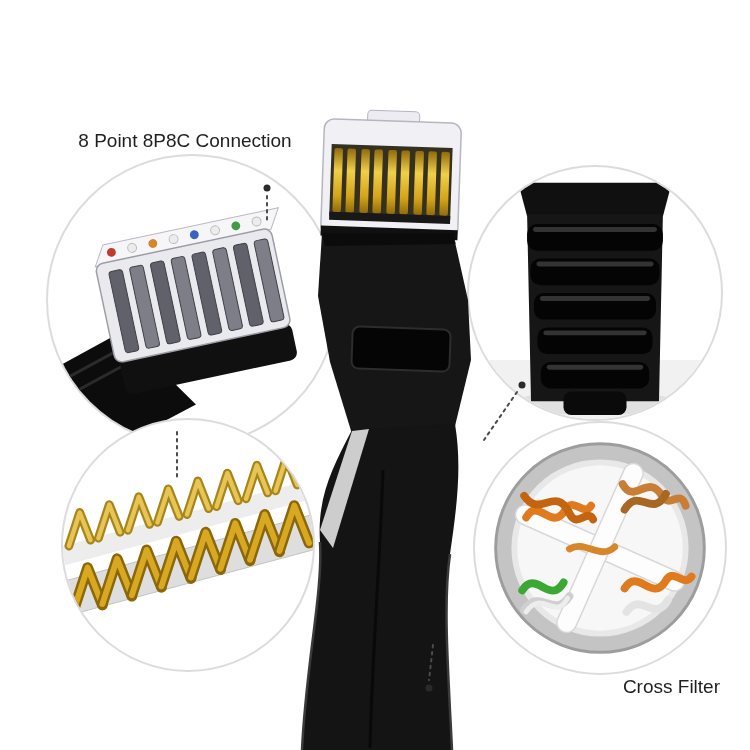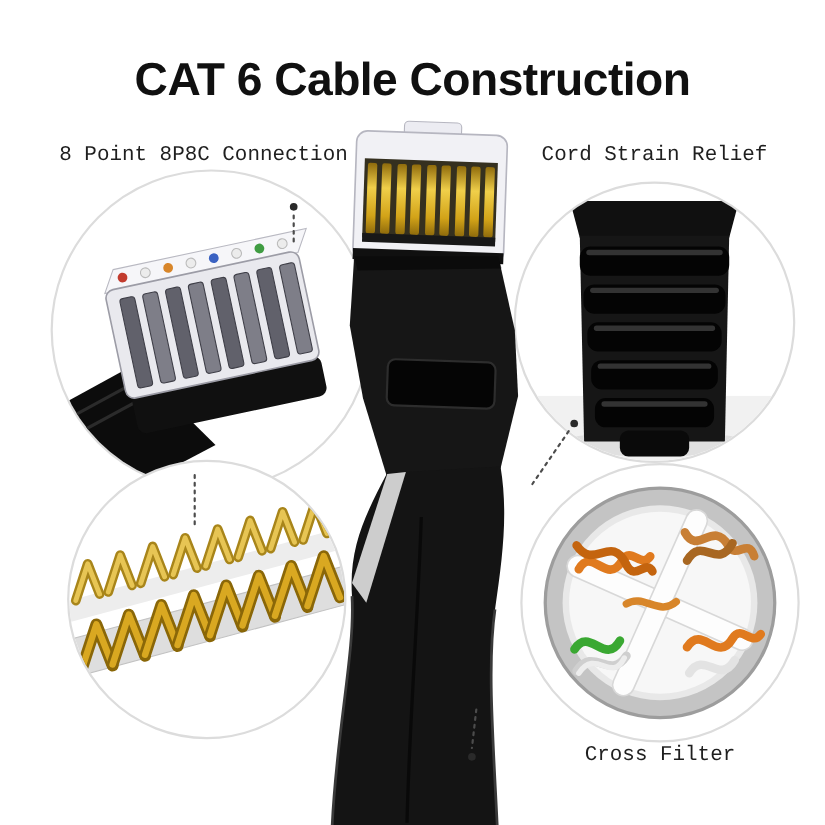--- a/index.html
+++ b/index.html
@@ -5,47 +5,45 @@
   html,body{margin:0;padding:0;background:#ffffff;}
   .stage{
     position:relative;width:750px;height:750px;background:#ffffff;
     font-family:"Liberation Sans",sans-serif;overflow:hidden;
   }
   .title{
     position:absolute;top:48px;left:0;width:750px;text-align:center;
     font-size:42px;font-weight:700;color:#101010;letter-spacing:-0.5px;margin:0;
   }
   .callout-label{
-    position:absolute;font-size:19px;color:#1f1f1f;text-align:center;line-height:25px;font-family:Liberation Mono, monospace;
+    position:absolute;font-size:19px;color:#1f1f1f;text-align:center;line-height:25px;
   }
   .lbl-tl{left:30px;top:128px;width:310px;}
   .lbl-tr{left:460px;top:128px;width:270px;}
   .lbl-bl{left:30px;top:665px;width:330px;}
   .lbl-bl span{display:block;}
-  .lbl-br{left:480px;top:674px;width:240px;}
+  .lbl-br{left:480px;top:674px;width:240px;text-align:right;}
   .circle{
     position:absolute;border-radius:50%;border:2px solid #dcdcdc;background:#fff;
     overflow:hidden;box-sizing:border-box;
   }
   .c-tl{left:46px;top:154px;width:292px;height:292px;}
   .c-tr{left:467px;top:165px;width:256px;height:256px;}
   .c-bl{left:61px;top:418px;width:254px;height:254px;}
   .c-br{left:473px;top:421px;width:254px;height:254px;}
   .circle svg{width:100%;height:100%;display:block;}
   .overlay{position:absolute;left:0;top:0;width:750px;height:750px;}
 </style>
 </head>
 <body>
 
 <div class="stage">
 
-  <h1 class="title">CAT 6 Cable Construction</h1>
 
   <div class="callout-label lbl-tl">8 Point 8P8C Connection</div>
-  <div class="callout-label lbl-tr">Cord Strain Relief</div>
   <div class="callout-label lbl-bl">
   </div>
   <div class="callout-label lbl-br">Cross Filter</div>
 
   <div class="circle c-tl">
     <svg viewBox="0 0 292 292">
       <defs>
           <rect id="slot" width="14" height="84" rx="3"></rect>
         </defs>
       <g>

